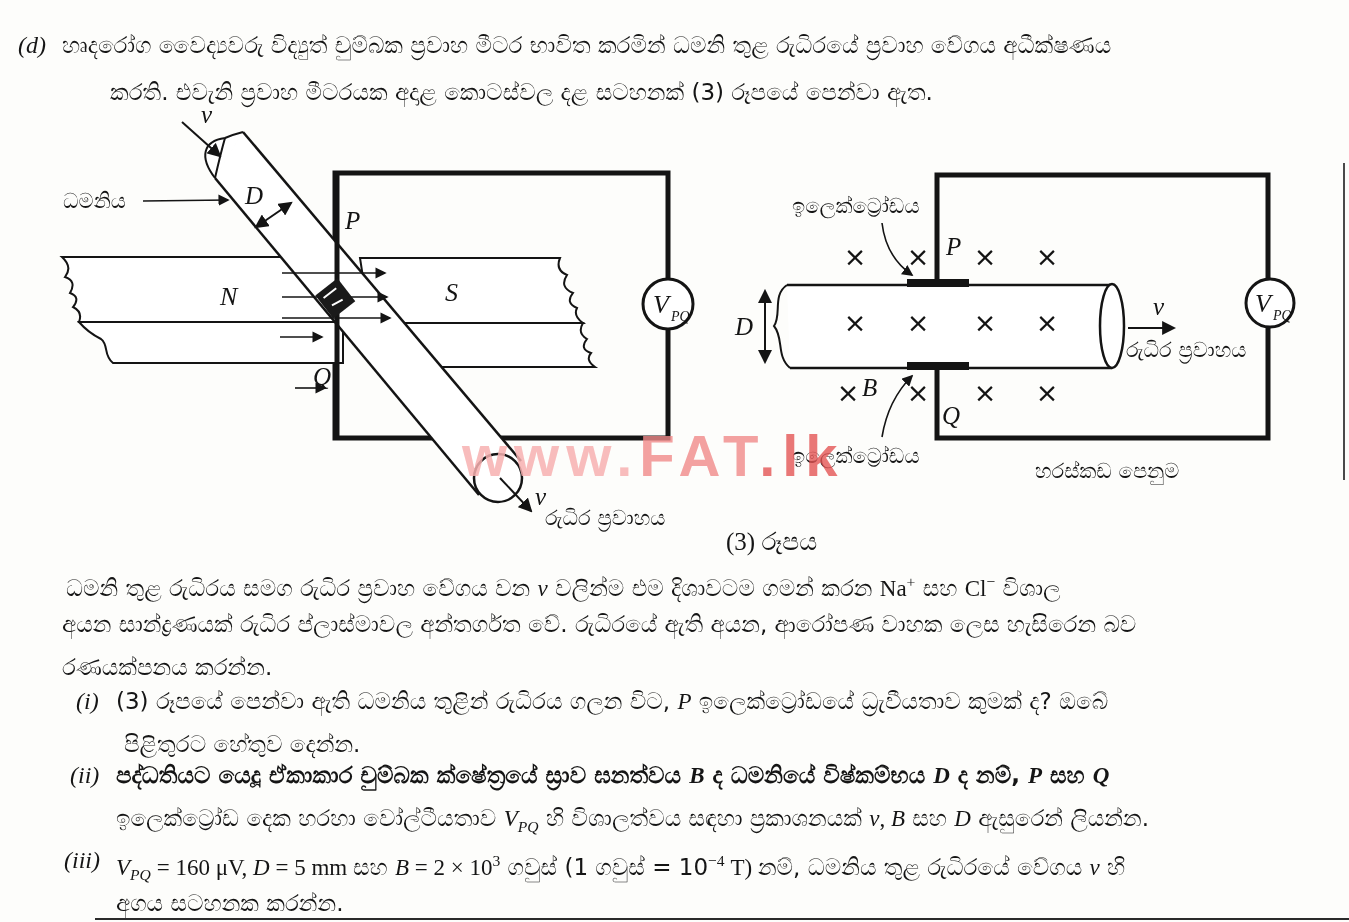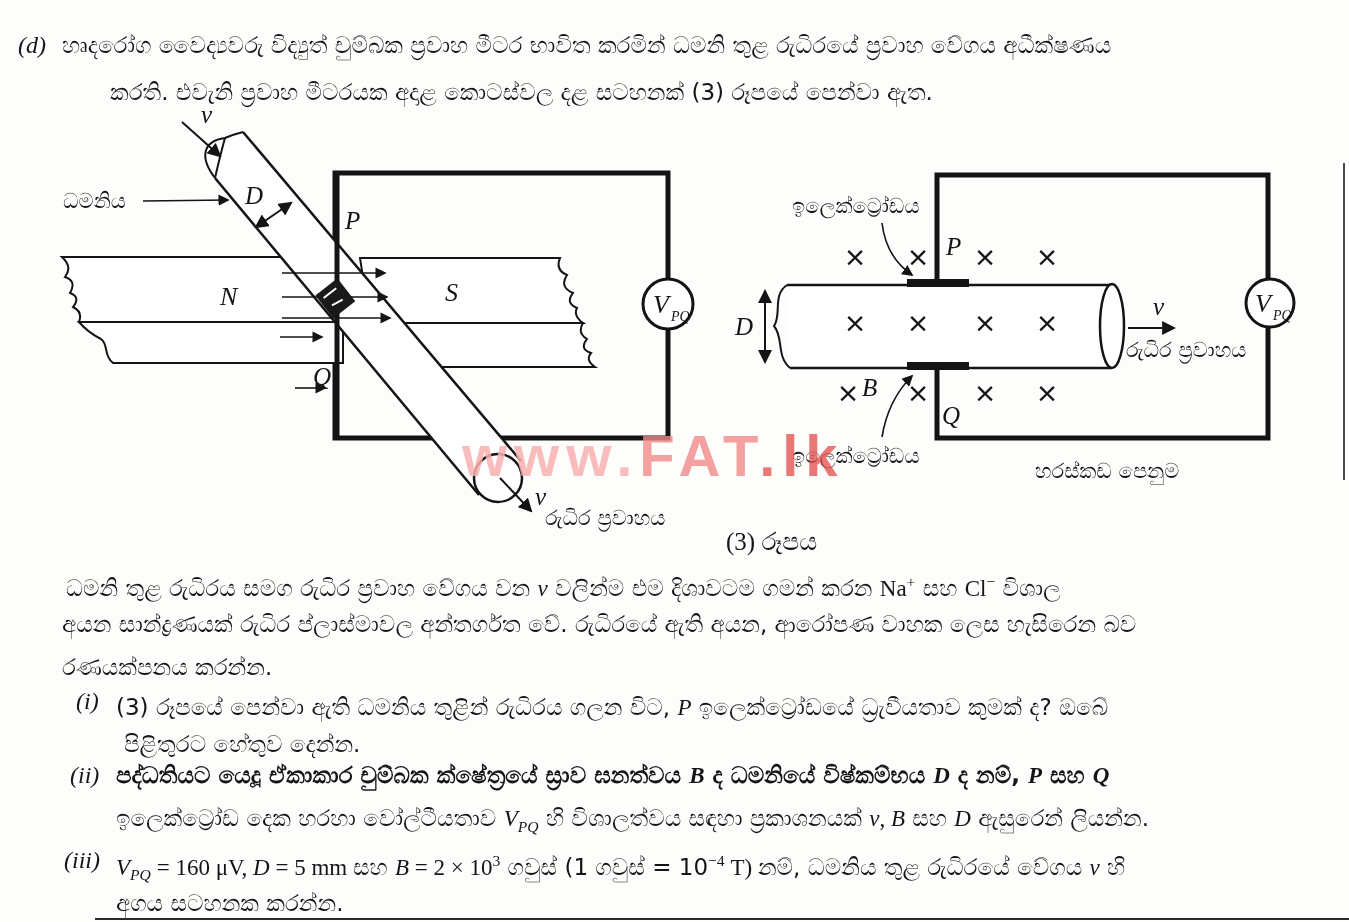--- a/index.html
+++ b/index.html
@@ -174,21 +174,21 @@
 
 <div class="wm"><span class="w1">www.</span><span class="w2">FAT</span><span class="w3">.lk</span></div>
 
 <div class="vline" style="left:1343px;top:163px;width:2px;height:317px;"></div>
 
 <div class="abs line" style="left:66px;top:568px;"><span class="seg-n">ධමනි තුළ රුධිරය සමග රුධිර ප්‍රවාහ වේගය වන </span><span class="seg-i">v</span><span class="seg-n"> වලින්ම එම දිශාවටම ගමන් කරන </span><span class="seg-m">Na</span><span class="seg-supm">+</span><span class="seg-n"> සහ </span><span class="seg-m">Cl</span><span class="seg-supm">−</span><span class="seg-n"> විශාල</span></div>
 <div class="abs line" style="left:62px;top:611px;"><span class="seg-n">අයන සාන්ද්‍රණයක් රුධිර ප්ලාස්මාවල අන්තර්ගත වේ. රුධිරයේ ඇති අයන, ආරෝපණ වාහක ලෙස හැසිරෙන බව</span></div>
 <div class="abs line" style="left:62px;top:654px;"><span class="seg-n">රණයක්පනය කරන්න.</span></div>
 
 <div class="abs ilabel" style="left:76px;top:688px;">(i)</div>
-<div class="abs line" style="left:116px;top:688px;margin-top:6px;"><span class="seg-n">(3) රූපයේ පෙන්වා ඇති ධමනිය තුළින් රුධිරය ගලන විට, </span><span class="seg-i">P</span><span class="seg-n"> ඉලෙක්ට්‍රෝඩයේ ධ්‍රැවීයතාව කුමක් ද? ඔබේ</span></div>
+<div class="abs line" style="left:116px;top:688px;"><span class="seg-n">(3) රූපයේ පෙන්වා ඇති ධමනිය තුළින් රුධිරය ගලන විට, </span><span class="seg-i">P</span><span class="seg-n"> ඉලෙක්ට්‍රෝඩයේ ධ්‍රැවීයතාව කුමක් ද? ඔබේ</span></div>
 <div class="abs line" style="left:124px;top:731px;"><span class="seg-n">පිළිතුරට හේතුව දෙන්න.</span></div>
 
 <div class="abs ilabel" style="left:70px;top:762px;">(ii)</div>
 <div class="abs line" style="left:116px;top:762px;font-weight:bold;"><span class="seg-n">පද්ධතියට යෙදූ ඒකාකාර චුම්බක ක්ෂේත්‍රයේ ස්‍රාව ඝනත්වය </span><span class="seg-i">B</span><span class="seg-n"> ද ධමනියේ විෂ්කම්භය </span><span class="seg-i">D</span><span class="seg-n"> ද නම්, </span><span class="seg-i">P</span><span class="seg-n"> සහ </span><span class="seg-i">Q</span></div>
 <div class="abs line" style="left:116px;top:805px;"><span class="seg-n">ඉලෙක්ට්‍රෝඩ දෙක හරහා වෝල්ටීයතාව </span><span class="seg-i">V</span><span class="seg-subi">PQ</span><span class="seg-n"> හි විශාලත්වය සඳහා ප්‍රකාශනයක් </span><span class="seg-i">v</span><span class="seg-m">, </span><span class="seg-i">B</span><span class="seg-n"> සහ </span><span class="seg-i">D</span><span class="seg-n"> ඇසුරෙන් ලියන්න.</span></div>
 
 <div class="abs ilabel" style="left:64px;top:847px;">(iii)</div>
 <div class="abs line" style="left:116px;top:847px;"><span class="seg-i">V</span><span class="seg-subi">PQ</span><span class="seg-m"> = 160 μV,  </span><span class="seg-i">D</span><span class="seg-m"> = 5 mm </span><span class="seg-n">සහ </span><span class="seg-i">B</span><span class="seg-m"> = 2 × 10</span><span class="seg-supm">3</span><span class="seg-n"> ගවුස් (1 ගවුස් = 10</span><span class="seg-supm">−4</span><span class="seg-m"> T) </span><span class="seg-n">නම්, ධමනිය තුළ රුධිරයේ වේගය </span><span class="seg-i">v</span><span class="seg-n"> හි</span></div>
 <div class="abs line" style="left:116px;top:890px;"><span class="seg-n">අගය සටහනක කරන්න.</span></div>
 

